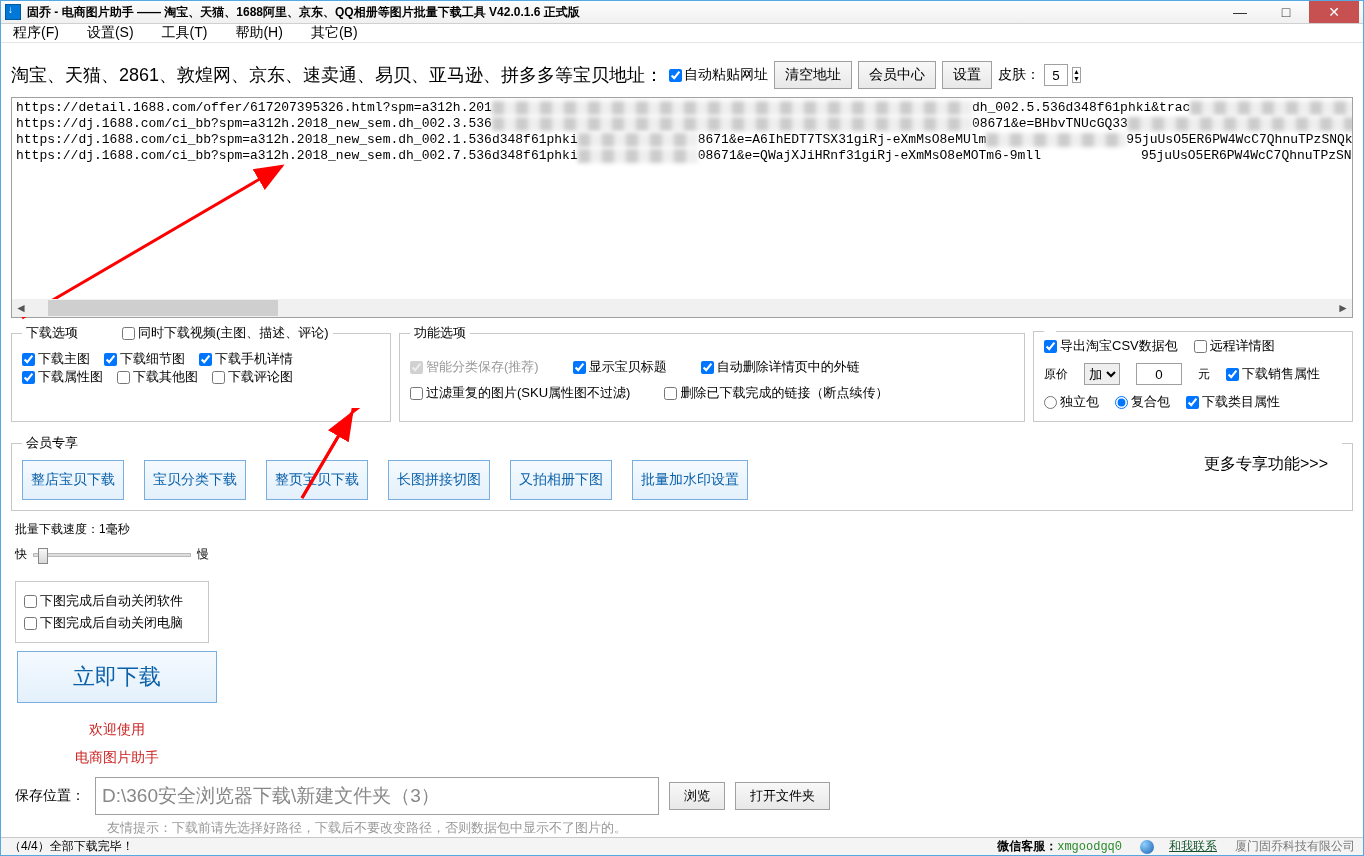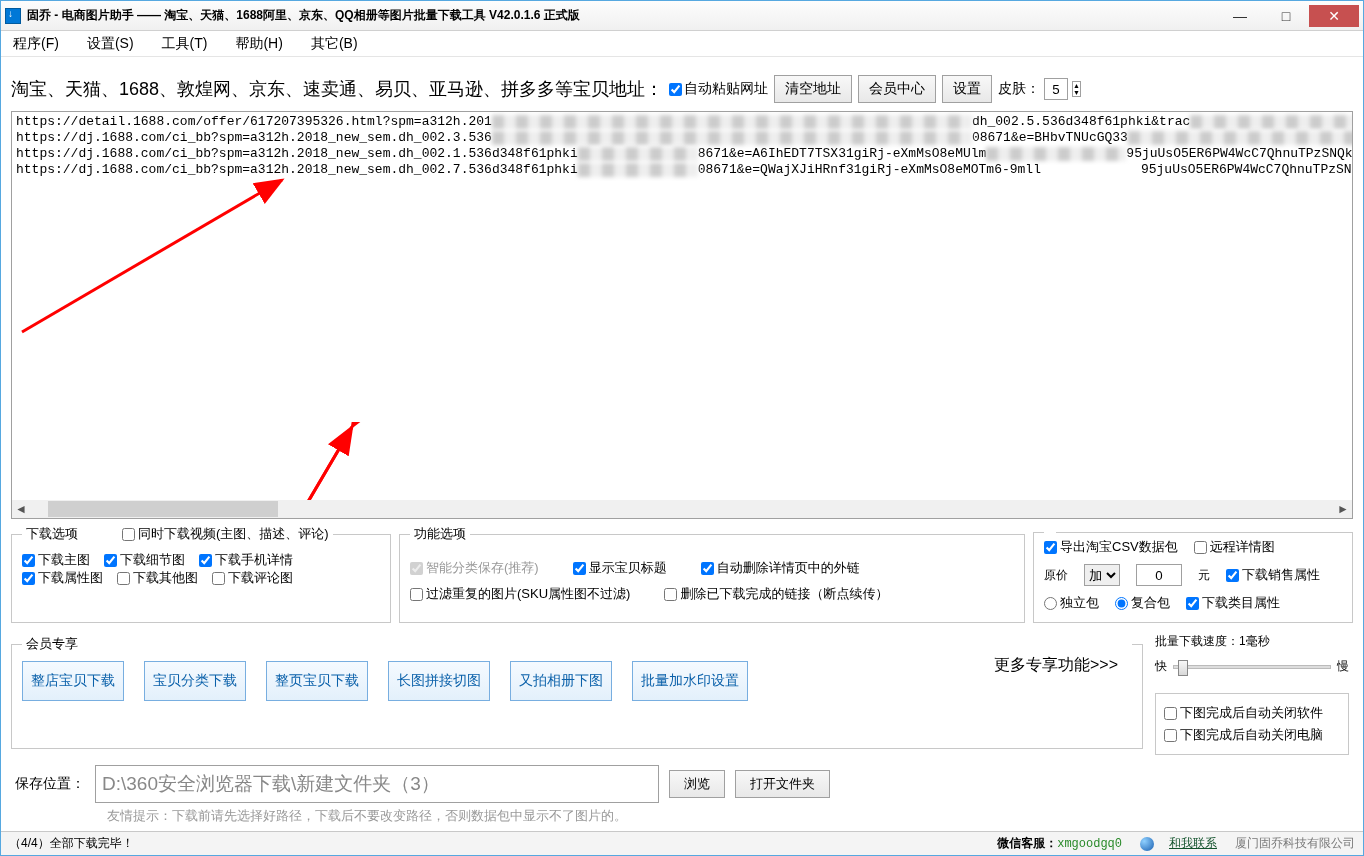--- a/index.html
+++ b/index.html
@@ -35,21 +35,21 @@
 .dlopts .legendrow { display: flex; gap: 44px; align-items: flex-end; }
 .dlopts .row { display: flex; gap: 14px; margin-top: 0; }
 .funcopts { flex: 1; }
 .funcopts .row { display: flex; gap: 34px; margin-top: 8px; align-items: center; }
 .rightopts { width: 320px; }
 .rightopts .row { display: flex; gap: 16px; margin-top: 8px; align-items: center; }
 .chk { display: flex; align-items: center; gap: 3px; font-size: 13px; white-space: nowrap; }
 .chk input { margin: 0; }
 select.sel { height: 22px; border: 1px solid #a0a0a0; }
 input.num { width: 46px; height: 22px; text-align: center; border: 1px solid #a0a0a0; }
-.memberrow { display: flex; padding: 0 6px; }
+.memberrow { display: flex; padding: 0 6px; flex-direction: column; }
 .memberbox { flex: 1; }
 .memberbox .btns { display: flex; gap: 20px; }
 .btn2 { border: 1px solid #78aee0; background: linear-gradient(#f5faff,#e3f0fb); color: #0b61aa; padding: 10px 8px; font-size: 14px; cursor: default; }
 .morefunc { font-size: 16px; margin-left: auto; margin-right: 14px; align-self: flex-start; margin-top: -6px; }
 .speedbox { width: 210px; }
 .speedbox .slider { display: flex; align-items: center; gap: 6px; margin-top: 8px; }
 .speedbox .track { flex: 1; height: 4px; background: #ddd; position: relative; border: 1px solid #bbb; }
 .speedbox .thumb2 { position: absolute; left: 4px; top: -6px; width: 10px; height: 16px; background: linear-gradient(#f8f8f8,#d8d8d8); border: 1px solid #888; }
 .autoclose { margin-top: 18px; border: 1px solid #c8c8c8; padding: 6px 8px; }
 .autoclose .chk { margin: 4px 0; }
@@ -86,21 +86,21 @@
 
   <div class="menubar">
     <span>程序(F)</span>
     <span>设置(S)</span>
     <span>工具(T)</span>
     <span>帮助(H)</span>
     <span>其它(B)</span>
   </div>
 
   <div class="addrbar">
-    <span class="label">淘宝、天猫、1688、敦煌网、京东、速卖通、易贝、亚马逊、拼多多等宝贝地址：</span>
+    <span class="label">淘宝、天猫、2861、敦煌网、京东、速卖通、易贝、亚马逊、拼多多等宝贝地址：</span>
     <label class="cb">
         <input type="checkbox" checked="" style="">
         <span>自动粘贴网址</span>
       </label>
     <button class="btn">清空地址</button>
     <button class="btn">会员中心</button>
     <button class="btn">设置</button>
     <span class="skin">
       <span>皮肤：</span>
       <input class="skinbox" type="text" value="5" style="">
@@ -278,20 +278,25 @@
             <input type="checkbox" style="">
             <span>下图完成后自动关闭软件</span>
           </label>
         <label class="chk">
             <input type="checkbox" style="">
             <span>下图完成后自动关闭电脑</span>
           </label>
       </div>
     </div>
 
+    <div class="bigbtn">
+      <div class="go">立即下载</div>
+      <div class="welcome">欢迎使用</div>
+      <div class="prodname">电商图片助手</div>
+    </div>
   </div>
 
   <div class="saverow">
     <span>保存位置：</span>
     <input class="path" type="text" value="D:\360安全浏览器下载\新建文件夹（3）" style="">
     <button class="btn">浏览</button>
     <button class="btn">打开文件夹</button>
   </div>
   <div class="tip">友情提示：下载前请先选择好路径，下载后不要改变路径，否则数据包中显示不了图片的。</div>
 

